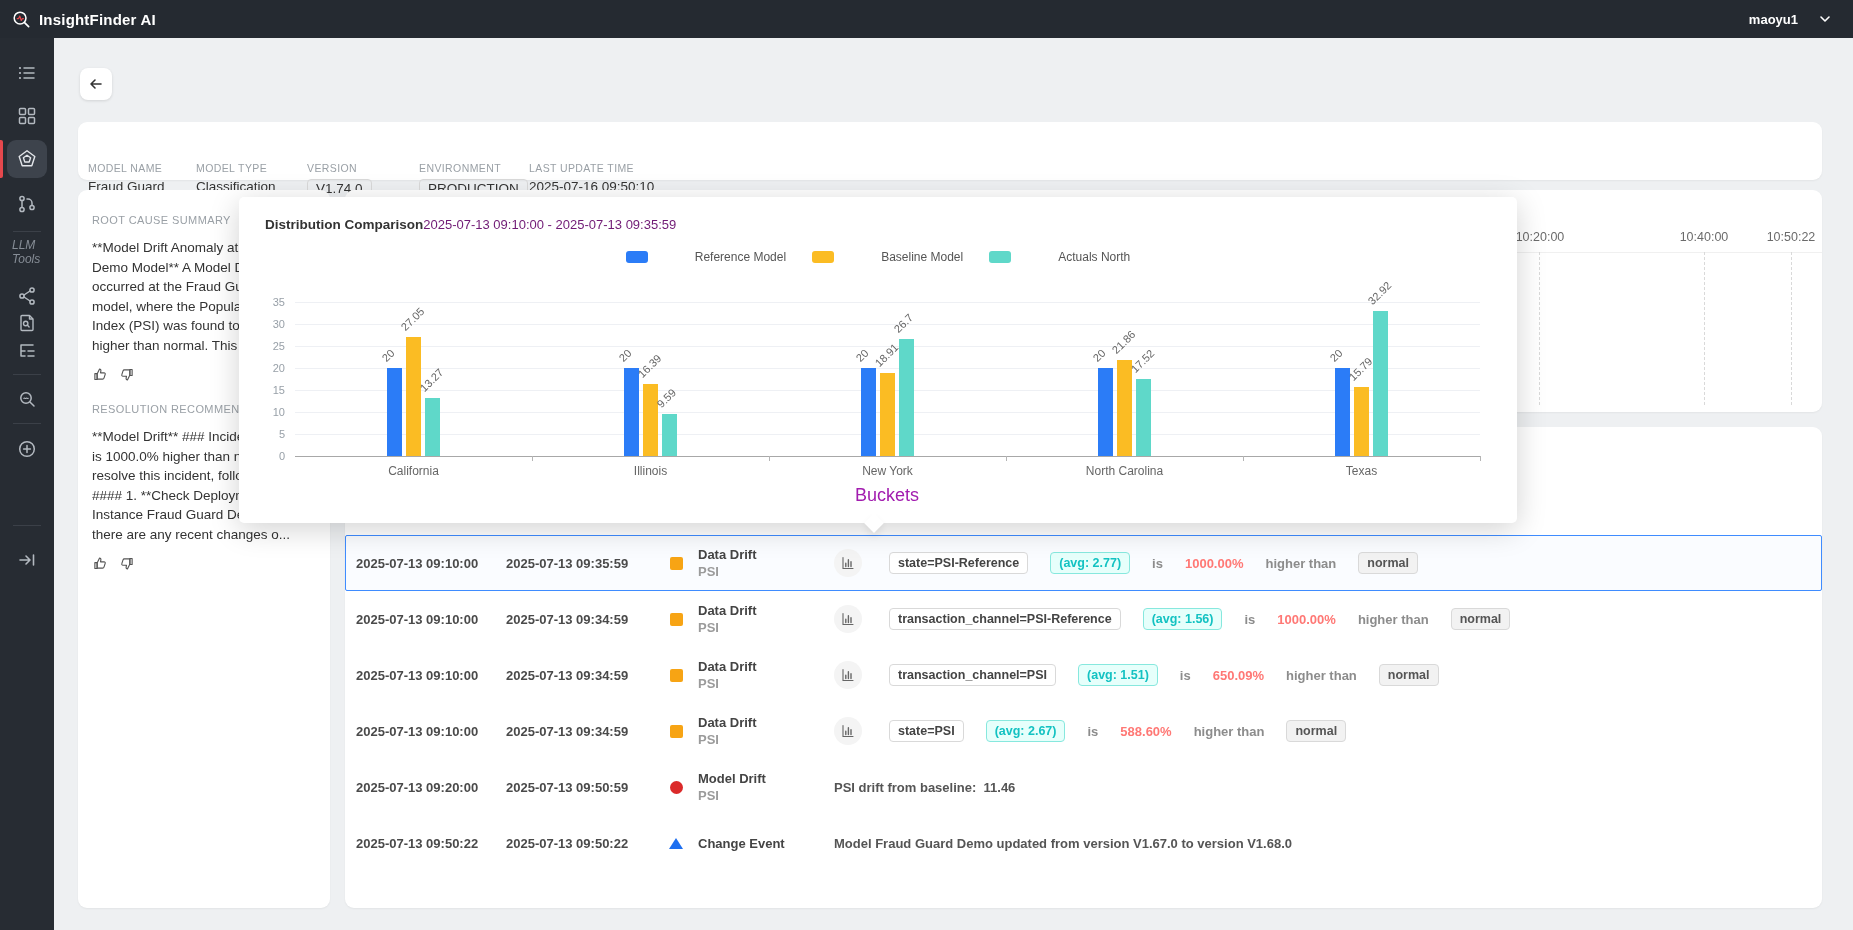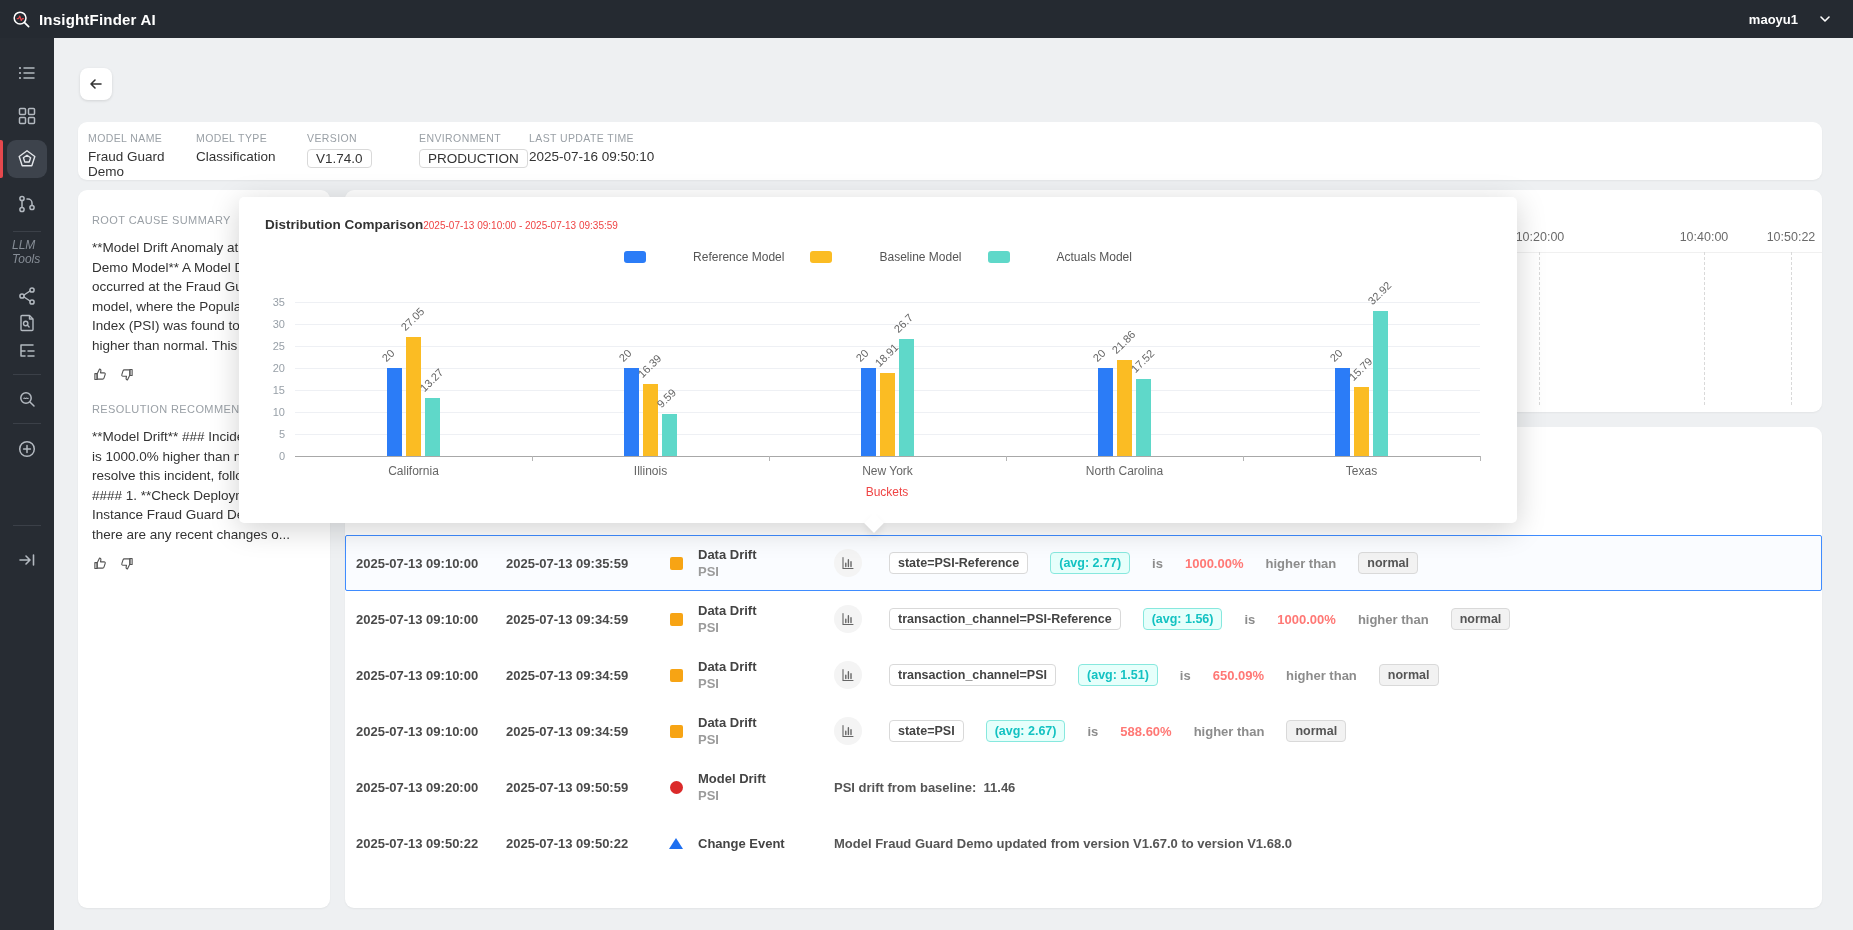--- a/index.html
+++ b/index.html
@@ -23,21 +23,21 @@
 
   
   .main { position:absolute; left:54px; top:38px; width:1799px; height:892px; background:#eef0f2; }
   .card { position:absolute; background:#fff; border-radius:9px; box-shadow:0 1px 2px rgba(0,0,0,.05); }
 
   .back-btn { position:absolute; left:26px; top:30px; width:32px; height:32px; background:#fff; border:none; border-radius:8px; box-shadow:0 1px 3px rgba(0,0,0,.12); display:flex; align-items:center; justify-content:center; cursor:pointer; color:#333; }
 
   
   .model-card { left:24px; top:84px; width:1744px; height:58px; display:flex; padding:10px 0 0 10px; }
   .mf { display:flex; flex-direction:column; gap:5px; }
-  .mf-label { font-size:10.5px; color:#9aa0a6; letter-spacing:.4px; }
+  .mf-label { font-size:10.5px; color:#9aa0a6; letter-spacing:.4px;margin-top:30px; }
   .mf-value { font-size:13.5px; color:#333; }
   .mf-pill { border:1px solid #d9d9d9; border-radius:4px; padding:1px 8px; width:max-content; }
   .mf0{width:108px;} .mf1{width:111px;} .mf2{width:112px;} .mf3{width:110px;} .mf4{width:auto;}
 
   
   .left-card { left:24px; top:152px; width:252px; height:718px; padding:24px 14px 0 14px; overflow:hidden; }
   .sec-title { font-size:11px; color:#9aa0a6; letter-spacing:.4px; white-space:nowrap; }
   .sum-lines { margin-top:12px; }
   .sum-line { font-size:13.5px; color:#333; line-height:19.5px; white-space:nowrap; overflow:visible; }
   .fb-row { display:flex; gap:10px; margin-top:12px; margin-bottom:20px; color:#555; }
@@ -68,34 +68,34 @@
   .chip.avg { border:1px solid #87e8de; background:#e6fffb; color:#13c2c2; }
   .chip.status { border:1px solid #d9d9d9; background:#f2f2f2; color:#555; }
   .pct { color:#ff7875; }
   .plain { color:#555; white-space:pre; }
 
   
   .popup { position:absolute; left:185px; top:159px; width:1278px; height:326px; background:#fff; border-radius:5px; box-shadow:0 6px 30px rgba(0,0,0,.18); z-index:30; }
   .pp-caret { position:absolute; left:628px; bottom:-7px; width:14px; height:14px; background:#fff; transform:rotate(45deg); box-shadow:3px 3px 7px rgba(0,0,0,.07); }
   .pp-head { position:absolute; left:26px; top:20px; display:flex; align-items:baseline; }
   .pp-title { font-size:13.5px; color:#333; font-weight:700; }
-  .pp-range { font-size:10px; color:#ef4444; }
+  .pp-range { font-size:13px; color:#701a75; }
   .pp-legend { position:absolute; left:0; right:0; top:53px; display:flex; justify-content:center; gap:26px; }
   .lg-item { display:flex; align-items:center; gap:7px; cursor:pointer; }
   .lg-swatch { width:22px; height:12px; border-radius:3px; display:inline-block; }
   .lg-text { font-size:12px; color:#555;margin-left:40px; }
   .pp-plot { position:absolute; inset:0; }
   .gridline { position:absolute; height:0; border-top:1px solid #eef0f4; }
   .axisline { position:absolute; height:0; border-top:1px solid #a8a8a8; }
   .ytick { position:absolute; width:40px; text-align:right; font-size:11px; color:#98a0a8; }
   .xtickmark { position:absolute; width:0; height:5px; border-left:1px solid #b5b5b5; }
   .bar { position:absolute; }
   .bar-lbl { position:absolute; font-size:11px; color:#666; transform:rotate(-45deg); transform-origin:0 100%; white-space:nowrap; }
   .cat-lbl { position:absolute; transform:translateX(-50%); font-size:12px; color:#666; }
-  .x-axis-name { position:absolute; transform:translateX(-50%); font-size:12px; color:#ef4444; }
+  .x-axis-name { position:absolute; transform:translateX(-50%); font-size:18px; color:#a21caf; }
 </style>
 </head>
 <body>
 
 <header class="topbar">
   <div class="brand">
     <span style="display:flex;">
       <svg width="19" height="19" viewBox="0 0 20 20" fill="none">
           <circle cx="8.5" cy="8.5" r="6.2" stroke="#fff" stroke-width="1.6"></circle>
           <path d="M13.2 13.2 L17.5 17.5" stroke="#fff" stroke-width="1.8" stroke-linecap="round"></path>
@@ -425,21 +425,21 @@
         <span class="lg-item">
           <span class="lg-swatch" style="background: rgb(43, 124, 247);"></span>
           <span class="lg-text">Reference Model</span>
         </span>
         <span class="lg-item">
           <span class="lg-swatch" style="background: rgb(251, 188, 35);"></span>
           <span class="lg-text">Baseline Model</span>
         </span>
         <span class="lg-item">
           <span class="lg-swatch" style="background: rgb(95, 216, 201);"></span>
-          <span class="lg-text">Actuals Model</span>
+          <span class="lg-text">Actuals North</span>
         </span>
       </div>
     <div class="pp-plot">
         <div class="ytick" style="left: 6px; top: 253px;">0</div>
         <div class="gridline" style="left: 56px; width: 1185px; top: 237px;"></div>
         <div class="ytick" style="left: 6px; top: 231px;">5</div>
         <div class="gridline" style="left: 56px; width: 1185px; top: 215px;"></div>
         <div class="ytick" style="left: 6px; top: 209px;">10</div>
         <div class="gridline" style="left: 56px; width: 1185px; top: 193px;"></div>
         <div class="ytick" style="left: 6px; top: 187px;">15</div>

